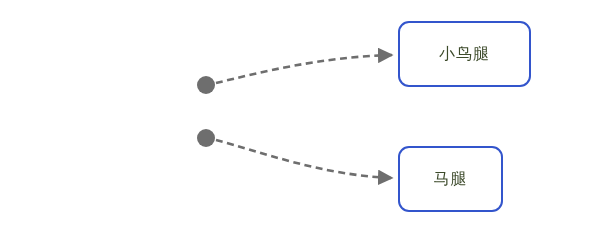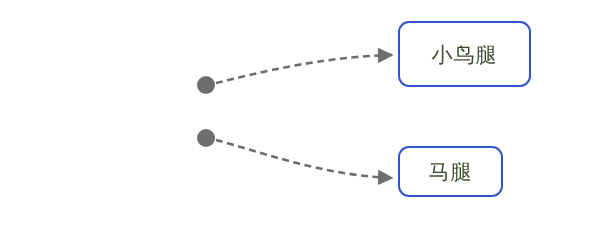--- a/index.html
+++ b/index.html
@@ -32,21 +32,21 @@
     box-sizing: border-box;
     background: #ffffff;
     border: 2.5px solid #3355cc;
     border-radius: 11px;
     display: flex;
     align-items: center;
     justify-content: center;
   }
   .node-label {
     color: #3c4a2a;
-    font-size: 21px;
+    font-size: 16px;
     line-height: 1;
     letter-spacing: 1px;
     white-space: nowrap;
     user-select: none;
   }
   #node-source {
     left: 67px;
     top: 78px;
     width: 133px;
     height: 67px;
@@ -54,21 +54,21 @@
   #node-target-bird {
     left: 398px;
     top: 21px;
     width: 133px;
     height: 66px;
   }
   #node-target-horse {
     left: 398px;
     top: 146px;
     width: 105px;
-    height: 51px;
+    height: 66px;
   }
   .port-dot {
     position: absolute;
     width: 18px;
     height: 18px;
     border-radius: 50%;
     background: #6e6e6e;
   }
   #port-dot-upper {
     left: 197px;

